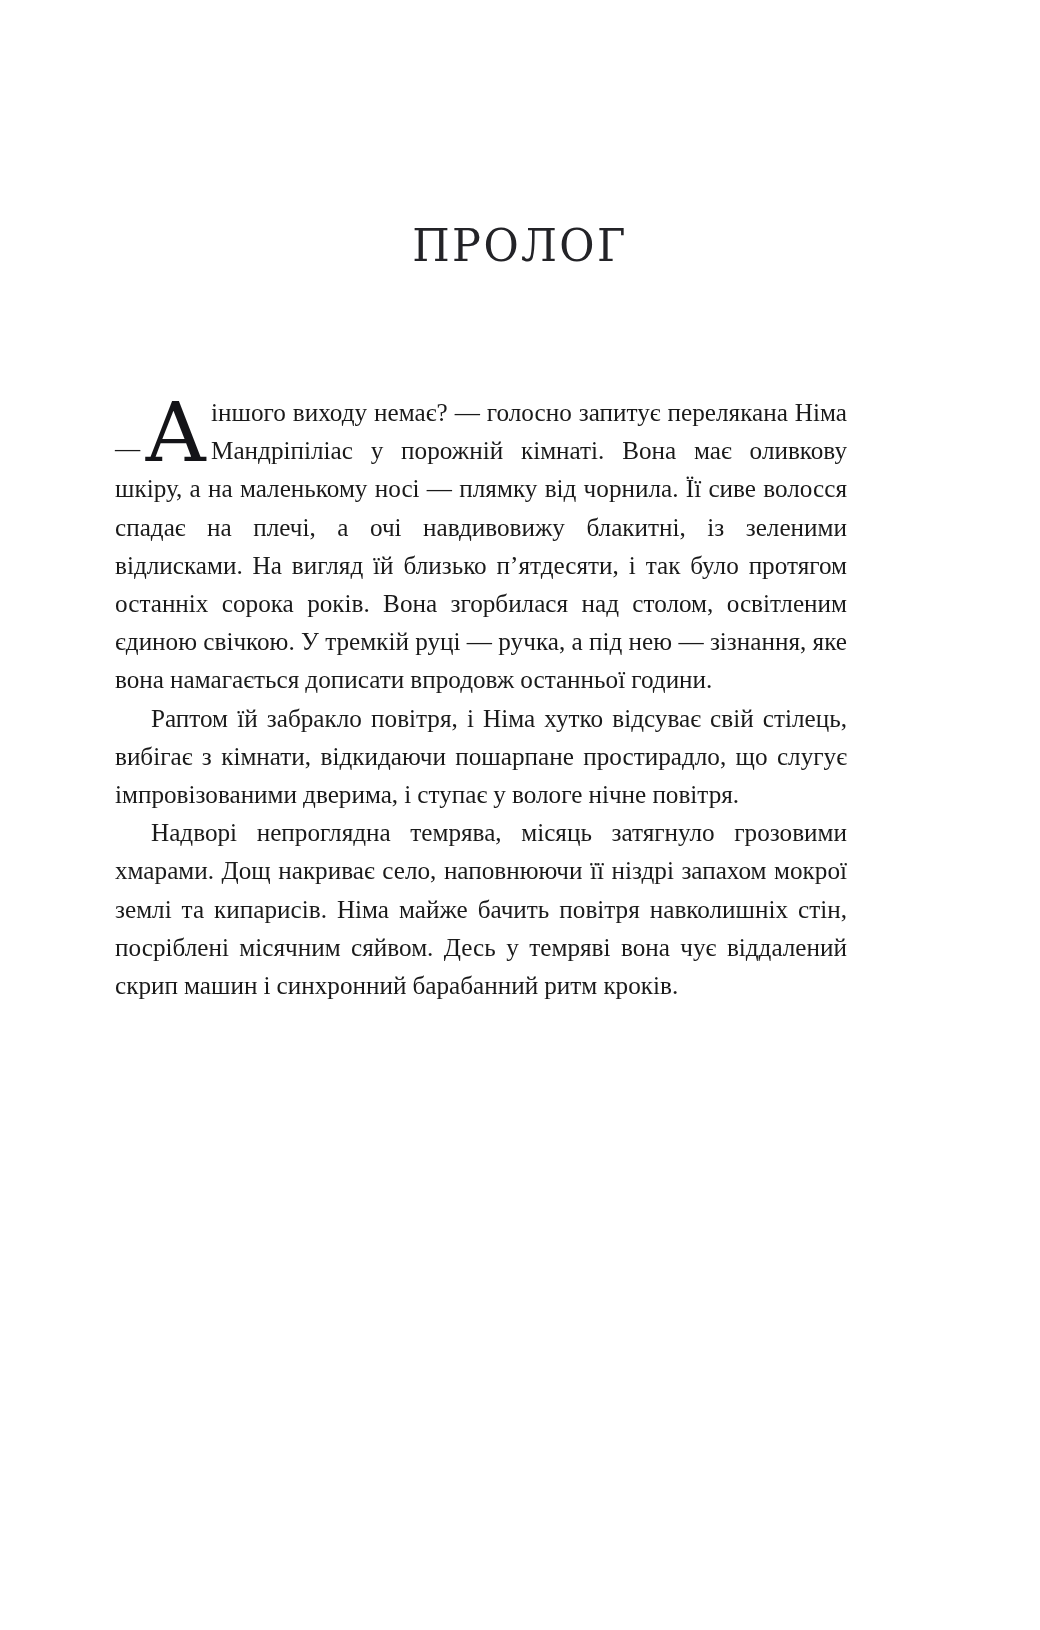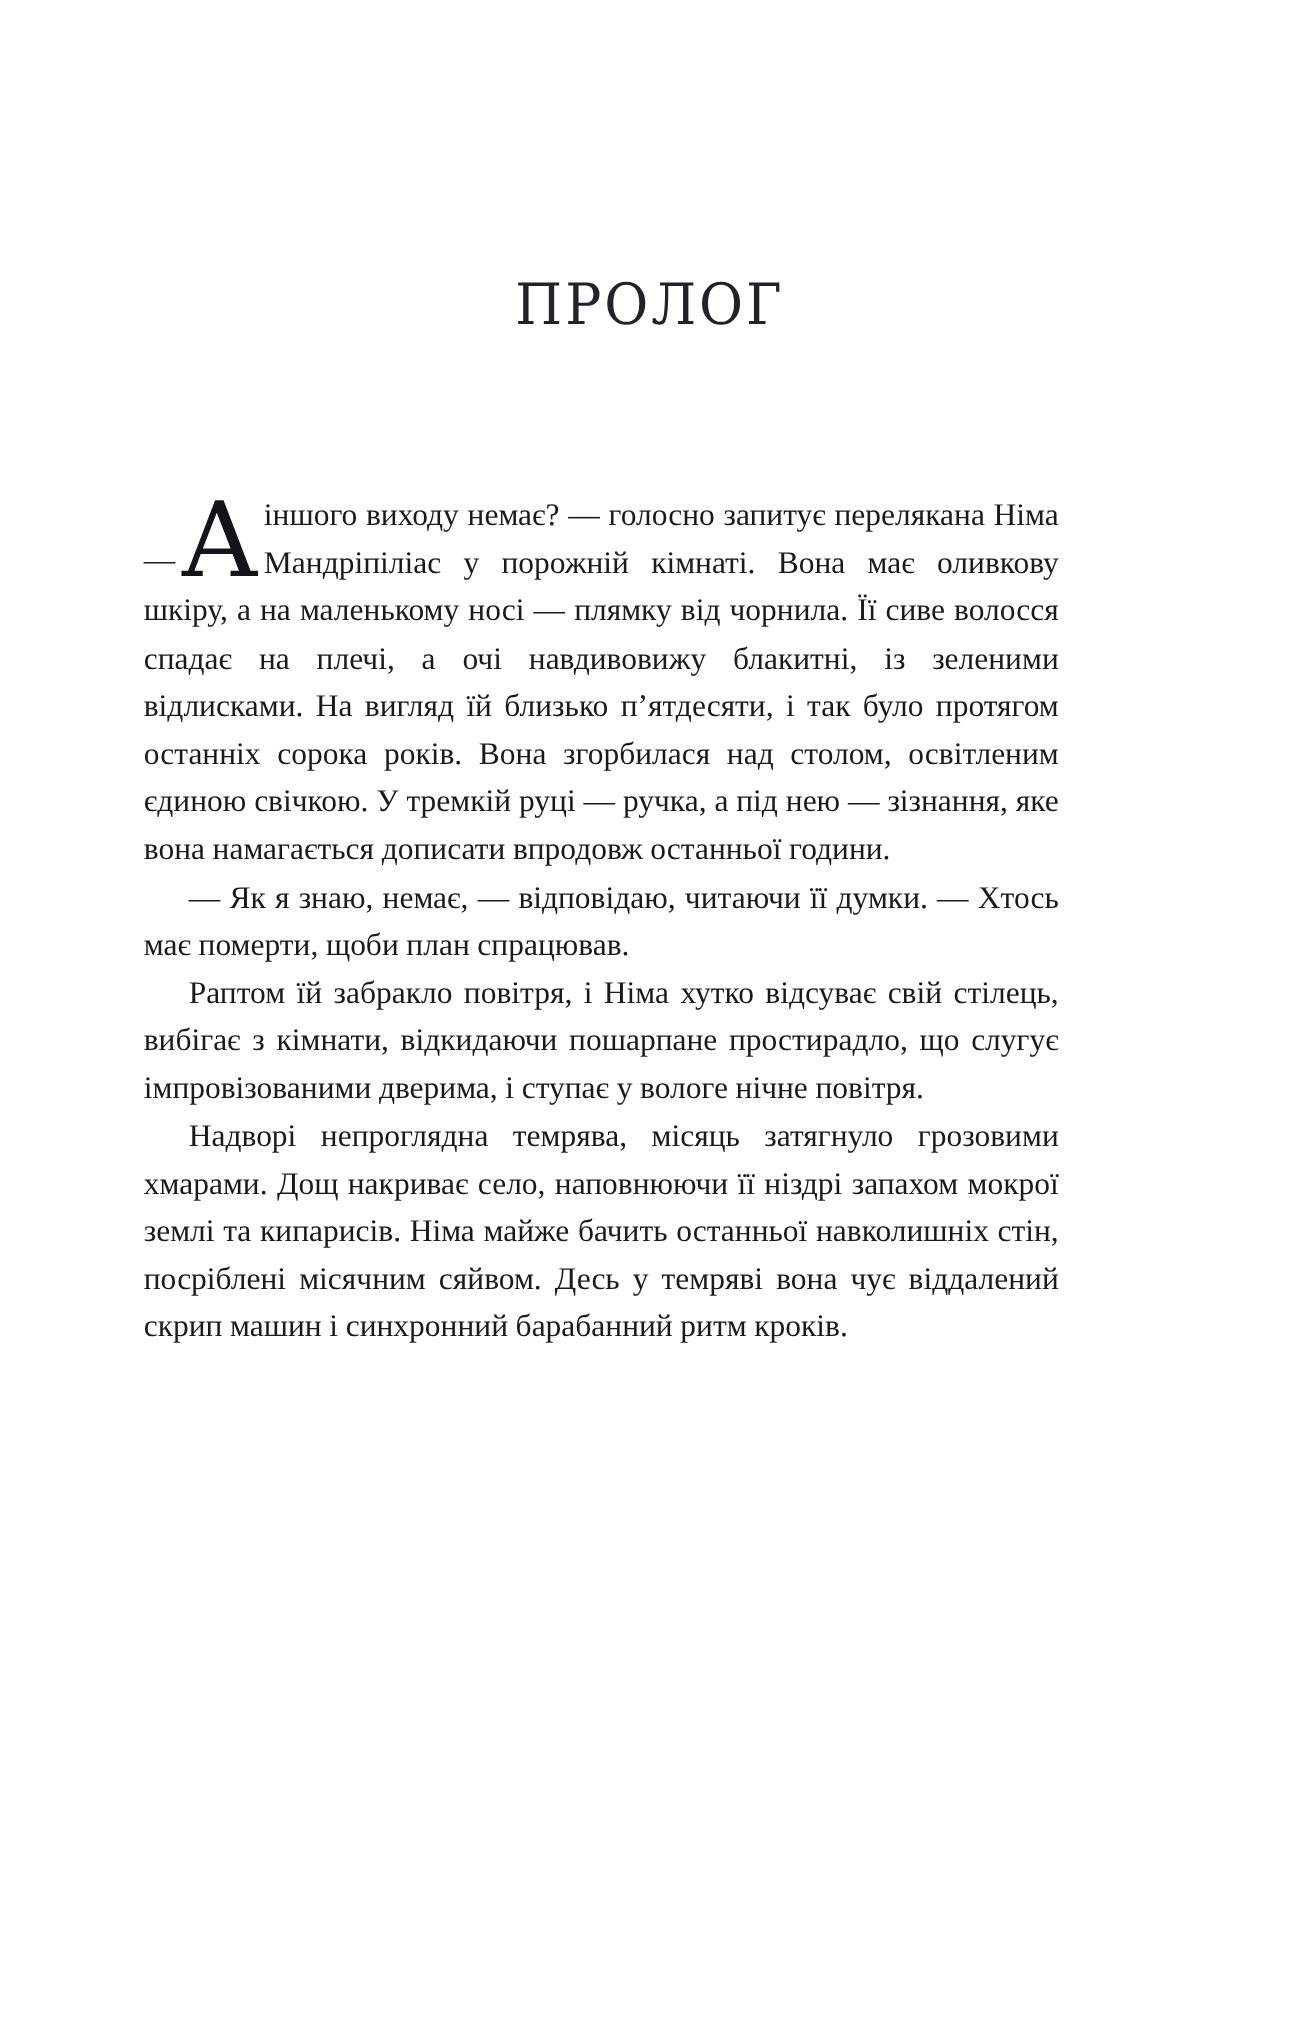--- a/index.html
+++ b/index.html
@@ -92,18 +92,17 @@
 <div class="page">
 
   <h1 class="chapter-title">ПРОЛОГ</h1>
 
   <div class="text-block">
 
     <p class="para opening">
       <span class="opening-dash">—</span><span class="dropcap">А</span><span>іншого виходу немає? — голосно запитує переля­кана Німа Мандріпіліас у порожній кімнаті. Вона має оливкову шкіру, а на маленькому носі — плям­ку від чорнила. Її сиве волосся спадає на плечі, а очі нав­дивовижу блакитні, із зеленими відлисками. На вигляд їй близько п’ятдесяти, і так було протягом останніх сорока років. Вона згорбилася над столом, освітленим єдиною свічкою. У тремкій руці — ручка, а під нею — зізнання, яке вона намагається дописати впродовж останньої години.</span>
     </p>
 
-    <p class="para">— Як я знаю, немає, — відповідаю, читаючи її думки. — Хтось має померти, щоби план спрацював.</p>
     <p class="para">Раптом їй забракло повітря, і Німа хутко відсуває свій стілець, вибігає з кімнати, відкидаючи пошарпане про­стирадло, що слугує імпровізованими дверима, і ступає у вологе нічне повітря.</p>
-    <p class="para">Надворі непроглядна темрява, місяць затягнуло гро­зовими хмарами. Дощ накриває село, наповнюючи її ніз­дрі запахом мокрої землі та кипарисів. Німа майже ба­чить останньої навколишніх стін, посріблені місячним сяйвом. Десь у темряві вона чує віддалений скрип машин і синхронний барабанний ритм кроків.</p>
+    <p class="para">Надворі непроглядна темрява, місяць затягнуло гро­зовими хмарами. Дощ накриває село, наповнюючи її ніз­дрі запахом мокрої землі та кипарисів. Німа майже ба­чить повітря навколишніх стін, посріблені місячним сяйвом. Десь у темряві вона чує віддалений скрип машин і синхронний барабанний ритм кроків.</p>
 
   </div>
 </div>
 
 </body></html>

